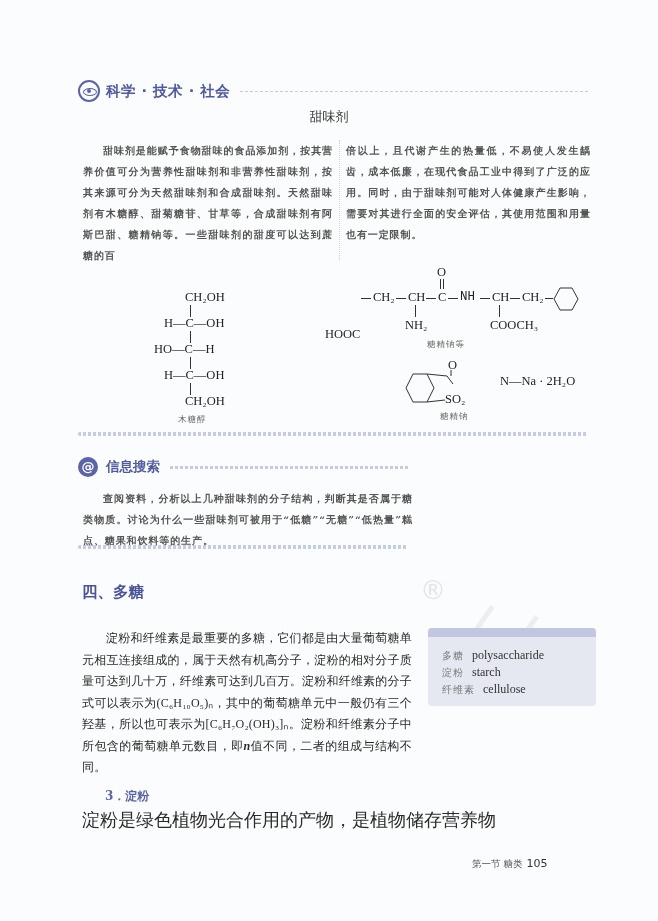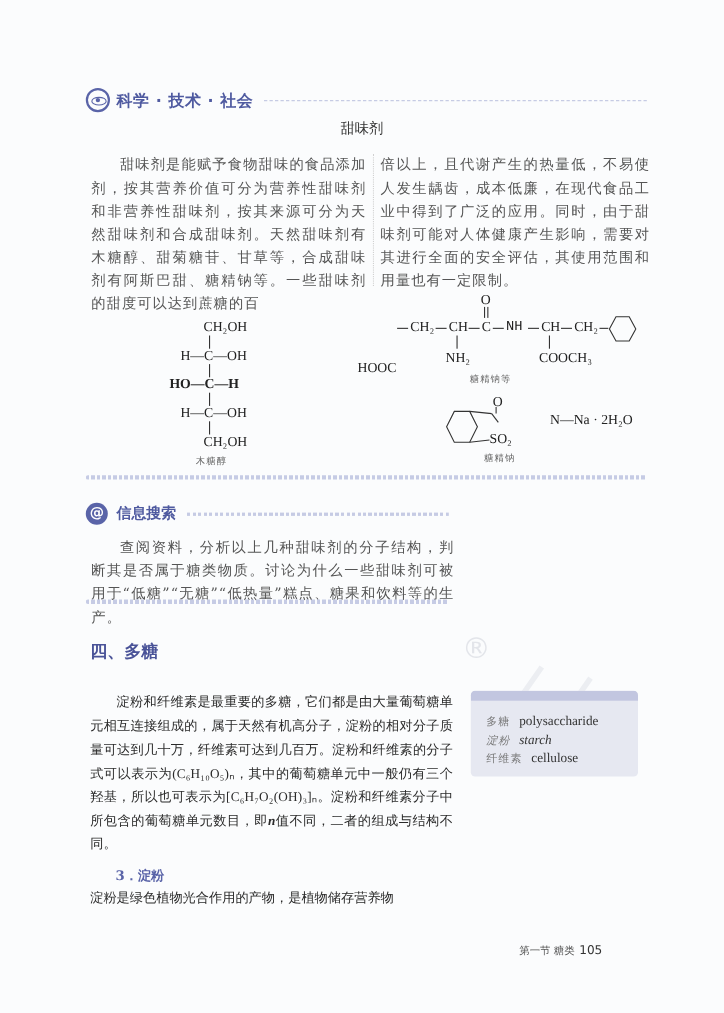--- a/index.html
+++ b/index.html
@@ -29,22 +29,22 @@
       color: #4f5aa0; font-size: 14.5px; margin-left: 6px; letter-spacing: 0.5px; white-space: nowrap;
     }
     .sec-line {
       flex: 1; margin-left: 10px; height: 0; border-top: 1.5px dashed #c6cbe4;
     }
     .article-title {
       left: 0; width: 658px; top: 108px; text-align: center;
       font-family: "DejaVu Sans", sans-serif; font-size: 13px; color: #333;
     }
     .col-text {
-      font-family: "DejaVu Serif", serif; font-size: 13px; line-height: 21px;
-      color: #555; text-align: justify; letter-spacing: 0.9px;
+      font-family: "DejaVu Serif", serif; font-size: 10px; line-height: 21px;
+      color: #555; text-align: justify; letter-spacing: 0.9px; font-weight: bold;
     }
     .col-left { left: 83px; top: 140px; width: 250px; text-indent: 2em; }
     .col-right { left: 346px; top: 140px; width: 245px; }
     .col-divider { left: 339px; top: 140px; height: 120px; border-left: 1px dotted #d0d0d0; }
 
     
     .chem { font-family: "Liberation Serif", serif; font-size: 12.5px; color: #222; white-space: nowrap; }
     .caption { font-family: "DejaVu Serif", serif; font-size: 8.5px; color: #666; letter-spacing: 1px; }
     .line-h { position: absolute; height: 0; border-top: 1px solid #333; }
     .line-v { position: absolute; width: 0; border-left: 1px solid #333; }
@@ -80,33 +80,33 @@
       left: 82px; top: 582px; font-family: "DejaVu Sans", sans-serif; font-weight: bold;
       color: #4a5398; font-size: 15.5px;
     }
     .main-text {
       left: 82px; top: 628px; width: 330px;
       font-family: "DejaVu Serif", serif; font-size: 12px; line-height: 21.5px;
       color: #2a2a2a; text-align: justify; text-indent: 2em; letter-spacing: 0.2px;
     }
     .vocab-box {
       left: 428px; top: 628px; width: 152px; height: 78px;
-      background: #e6e8f1; border-radius: 4px; overflow: hidden;
+      background: #e6e8f1; border-radius: 4px; overflow: hidden; padding-left: 16px;
     }
     .vocab-bar { position: absolute; left: 0; top: 0; width: 100%; height: 9px; background: #c2c6e0; }
     .vocab-row { position: absolute; left: 14px; font-size: 11px; color: #333; white-space: nowrap; }
     .vocab-zh { font-family: "DejaVu Serif", serif; color: #777; font-size: 10px; letter-spacing: 1px; }
     .vocab-en { font-family: "Liberation Serif", serif; margin-left: 8px; font-size: 12px; }
 
     .sub-head {
       left: 105px; top: 788px; font-family: "DejaVu Serif", serif; font-weight: bold;
       color: #5a64a8; font-size: 12px;
     }
     .body-line {
-      left: 82px; top: 808px; font-family: Liberation Mono, monospace; font-size: 12px; color: #2a2a2a;
+      left: 82px; top: 808px; font-family: Liberation Mono, monospace; font-size: 18px; color: #2a2a2a;
       white-space: nowrap;
     }
     .footer {
       left: 472px; top: 857px; font-family: "DejaVu Serif", serif; font-size: 9.5px; color: #555; white-space: nowrap;
     }
     .footer .pg { font-family: "DejaVu Sans", sans-serif; font-size: 11px; color: #333; margin-left: 4px; }
 
     .watermark {
       left: 420px; top: 575px; font-family: "DejaVu Sans", sans-serif; font-size: 26px; color: #e3e5ea;
     }
@@ -126,21 +126,21 @@
 </div>
 <div class="abs article-title">甜味剂</div>
 
 <div class="abs col-text col-left">甜味剂是能赋予食物甜味的食品添加剂，按其营养价值可分为营养性甜味剂和非营养性甜味剂，按其来源可分为天然甜味剂和合成甜味剂。天然甜味剂有木糖醇、甜菊糖苷、甘草等，合成甜味剂有阿斯巴甜、糖精钠等。一些甜味剂的甜度可以达到蔗糖的百</div>
 <div class="abs col-divider"></div>
 <div class="abs col-text col-right">倍以上，且代谢产生的热量低，不易使人发生龋齿，成本低廉，在现代食品工业中得到了广泛的应用。同时，由于甜味剂可能对人体健康产生影响，需要对其进行全面的安全评估，其使用范围和用量也有一定限制。</div>
 
 <div class="abs" style="left:150px;top:290px;width:110px;height:135px;">
   <div class="abs chem" style="left:35px;top:0;">CH₂OH</div>
   <div class="abs chem" style="left:14px;top:26px;">H—C—OH</div>
-  <div class="abs chem" style="left:4px;top:52px;font-weight:bold;">HO—C—H</div>
+  <div class="abs chem" style="left:4px;top:52px;">HO—C—H</div>
   <div class="abs chem" style="left:14px;top:78px;">H—C—OH</div>
   <div class="abs chem" style="left:35px;top:104px;">CH₂OH</div>
   <div class="line-v" style="left:40px;top:15px;height:12px;"></div>
   <div class="line-v" style="left:40px;top:41px;height:12px;"></div>
   <div class="line-v" style="left:40px;top:67px;height:12px;"></div>
   <div class="line-v" style="left:40px;top:93px;height:12px;"></div>
   <div class="abs caption" style="left:28px;top:124px;">木糖醇</div>
 </div>
 
 <div class="abs" style="left:325px;top:265px;width:260px;height:85px;">
@@ -196,21 +196,21 @@
 <div class="abs wave-divider" style="top:545px;width:330px;"></div>
 
 <div class="abs h2">四、多糖</div>
 <div class="abs main-text"><span>淀粉和纤维素是最重要的多糖，它们都是由大量葡萄糖单元相互连接组成的，属于天然有机高分子，淀粉的相对分子质量可达到几十万，纤维素可达到几百万。淀粉和纤维素的分子式可以表示为</span><span style="font-family:'Liberation Serif',serif;">(C₆H₁₀O₅)ₙ</span><span>，其中的葡萄糖单元中一般仍有三个羟基，所以也可表示为</span><span style="font-family:'Liberation Serif',serif;">[C₆H₇O₂(OH)₃]ₙ</span><span>。淀粉和纤维素分子中所包含的葡萄糖单元数目，即</span><i style="font-family:'Liberation Serif',serif;font-weight:bold;">n</i><span>值不同，二者的组成与结构不同。</span></div>
 
 <div class="abs vocab-box">
   <div class="vocab-bar"></div>
   <div class="vocab-row" style="top:20px;">
     <span class="vocab-zh">多糖</span><span class="vocab-en">polysaccharide</span>
   </div>
-  <div class="vocab-row" style="top:37px;font-style:italic;">
+  <div class="vocab-row" style="top:37px;">
     <span class="vocab-zh">淀粉</span><span class="vocab-en">starch</span>
   </div>
   <div class="vocab-row" style="top:54px;">
     <span class="vocab-zh">纤维素</span><span class="vocab-en">cellulose</span>
   </div>
 </div>
 
 <div class="abs sub-head">3．淀粉</div>
 <div class="abs body-line">淀粉是绿色植物光合作用的产物，是植物储存营养物</div>
 

